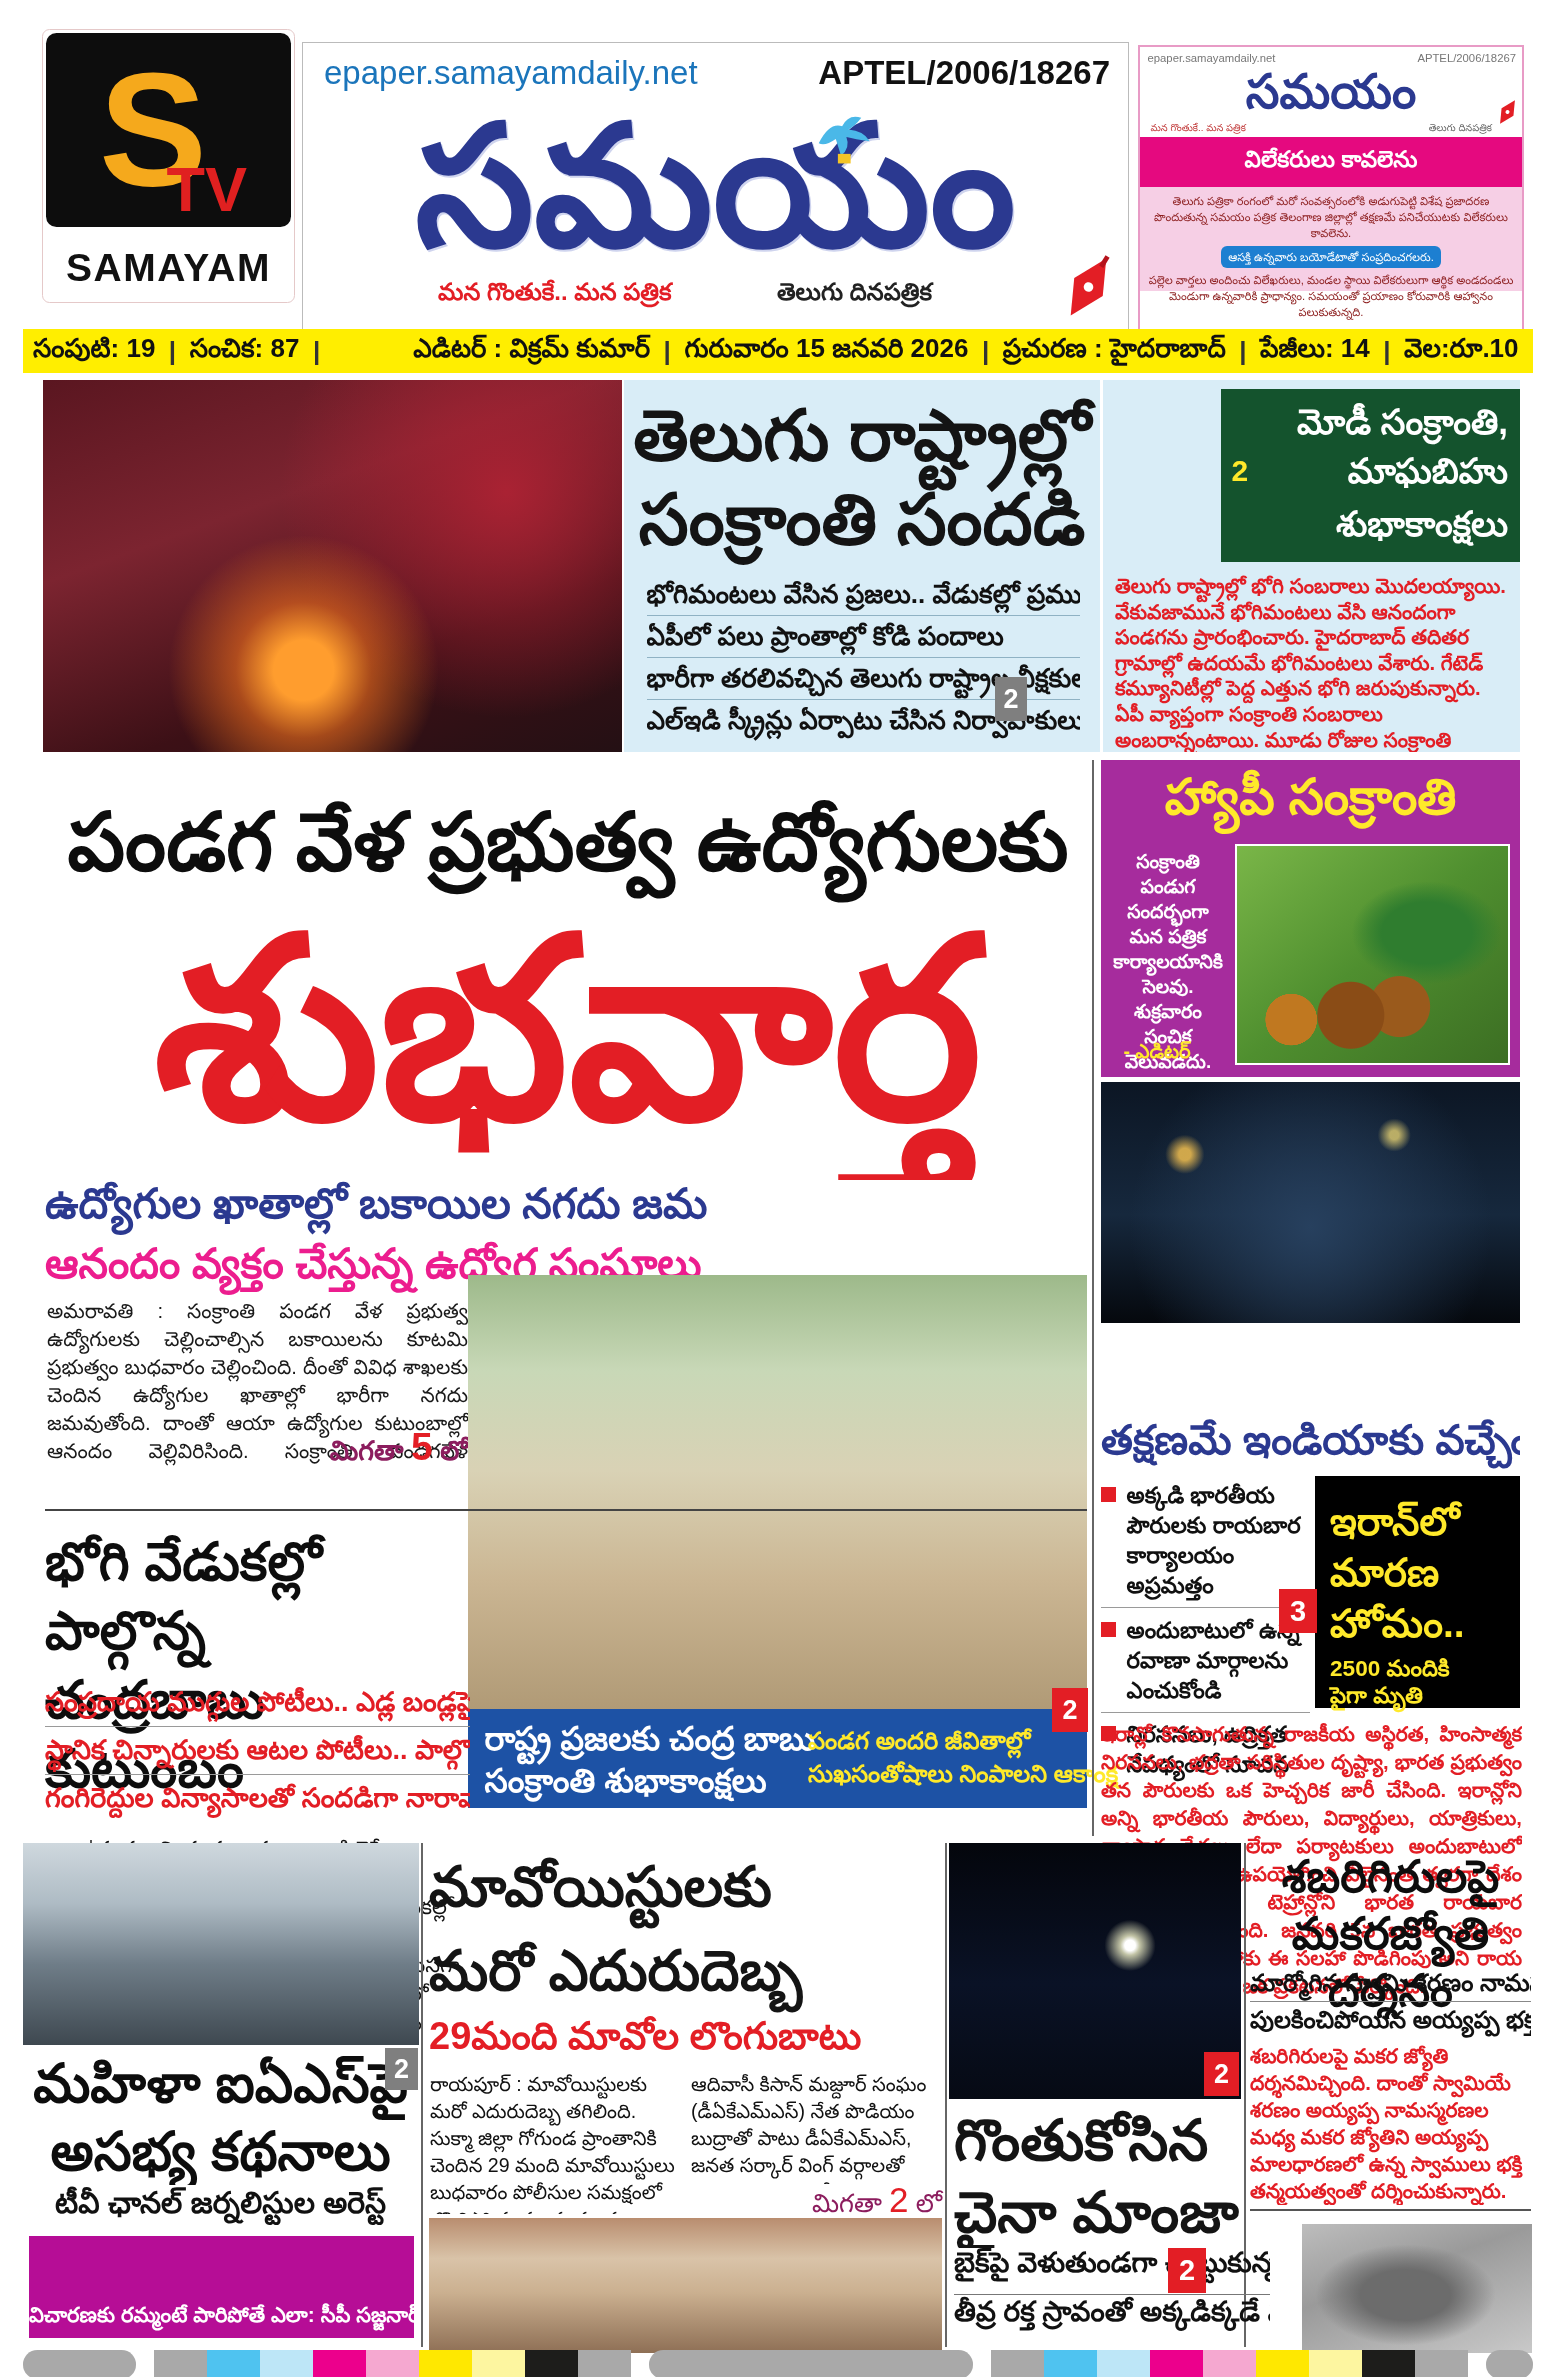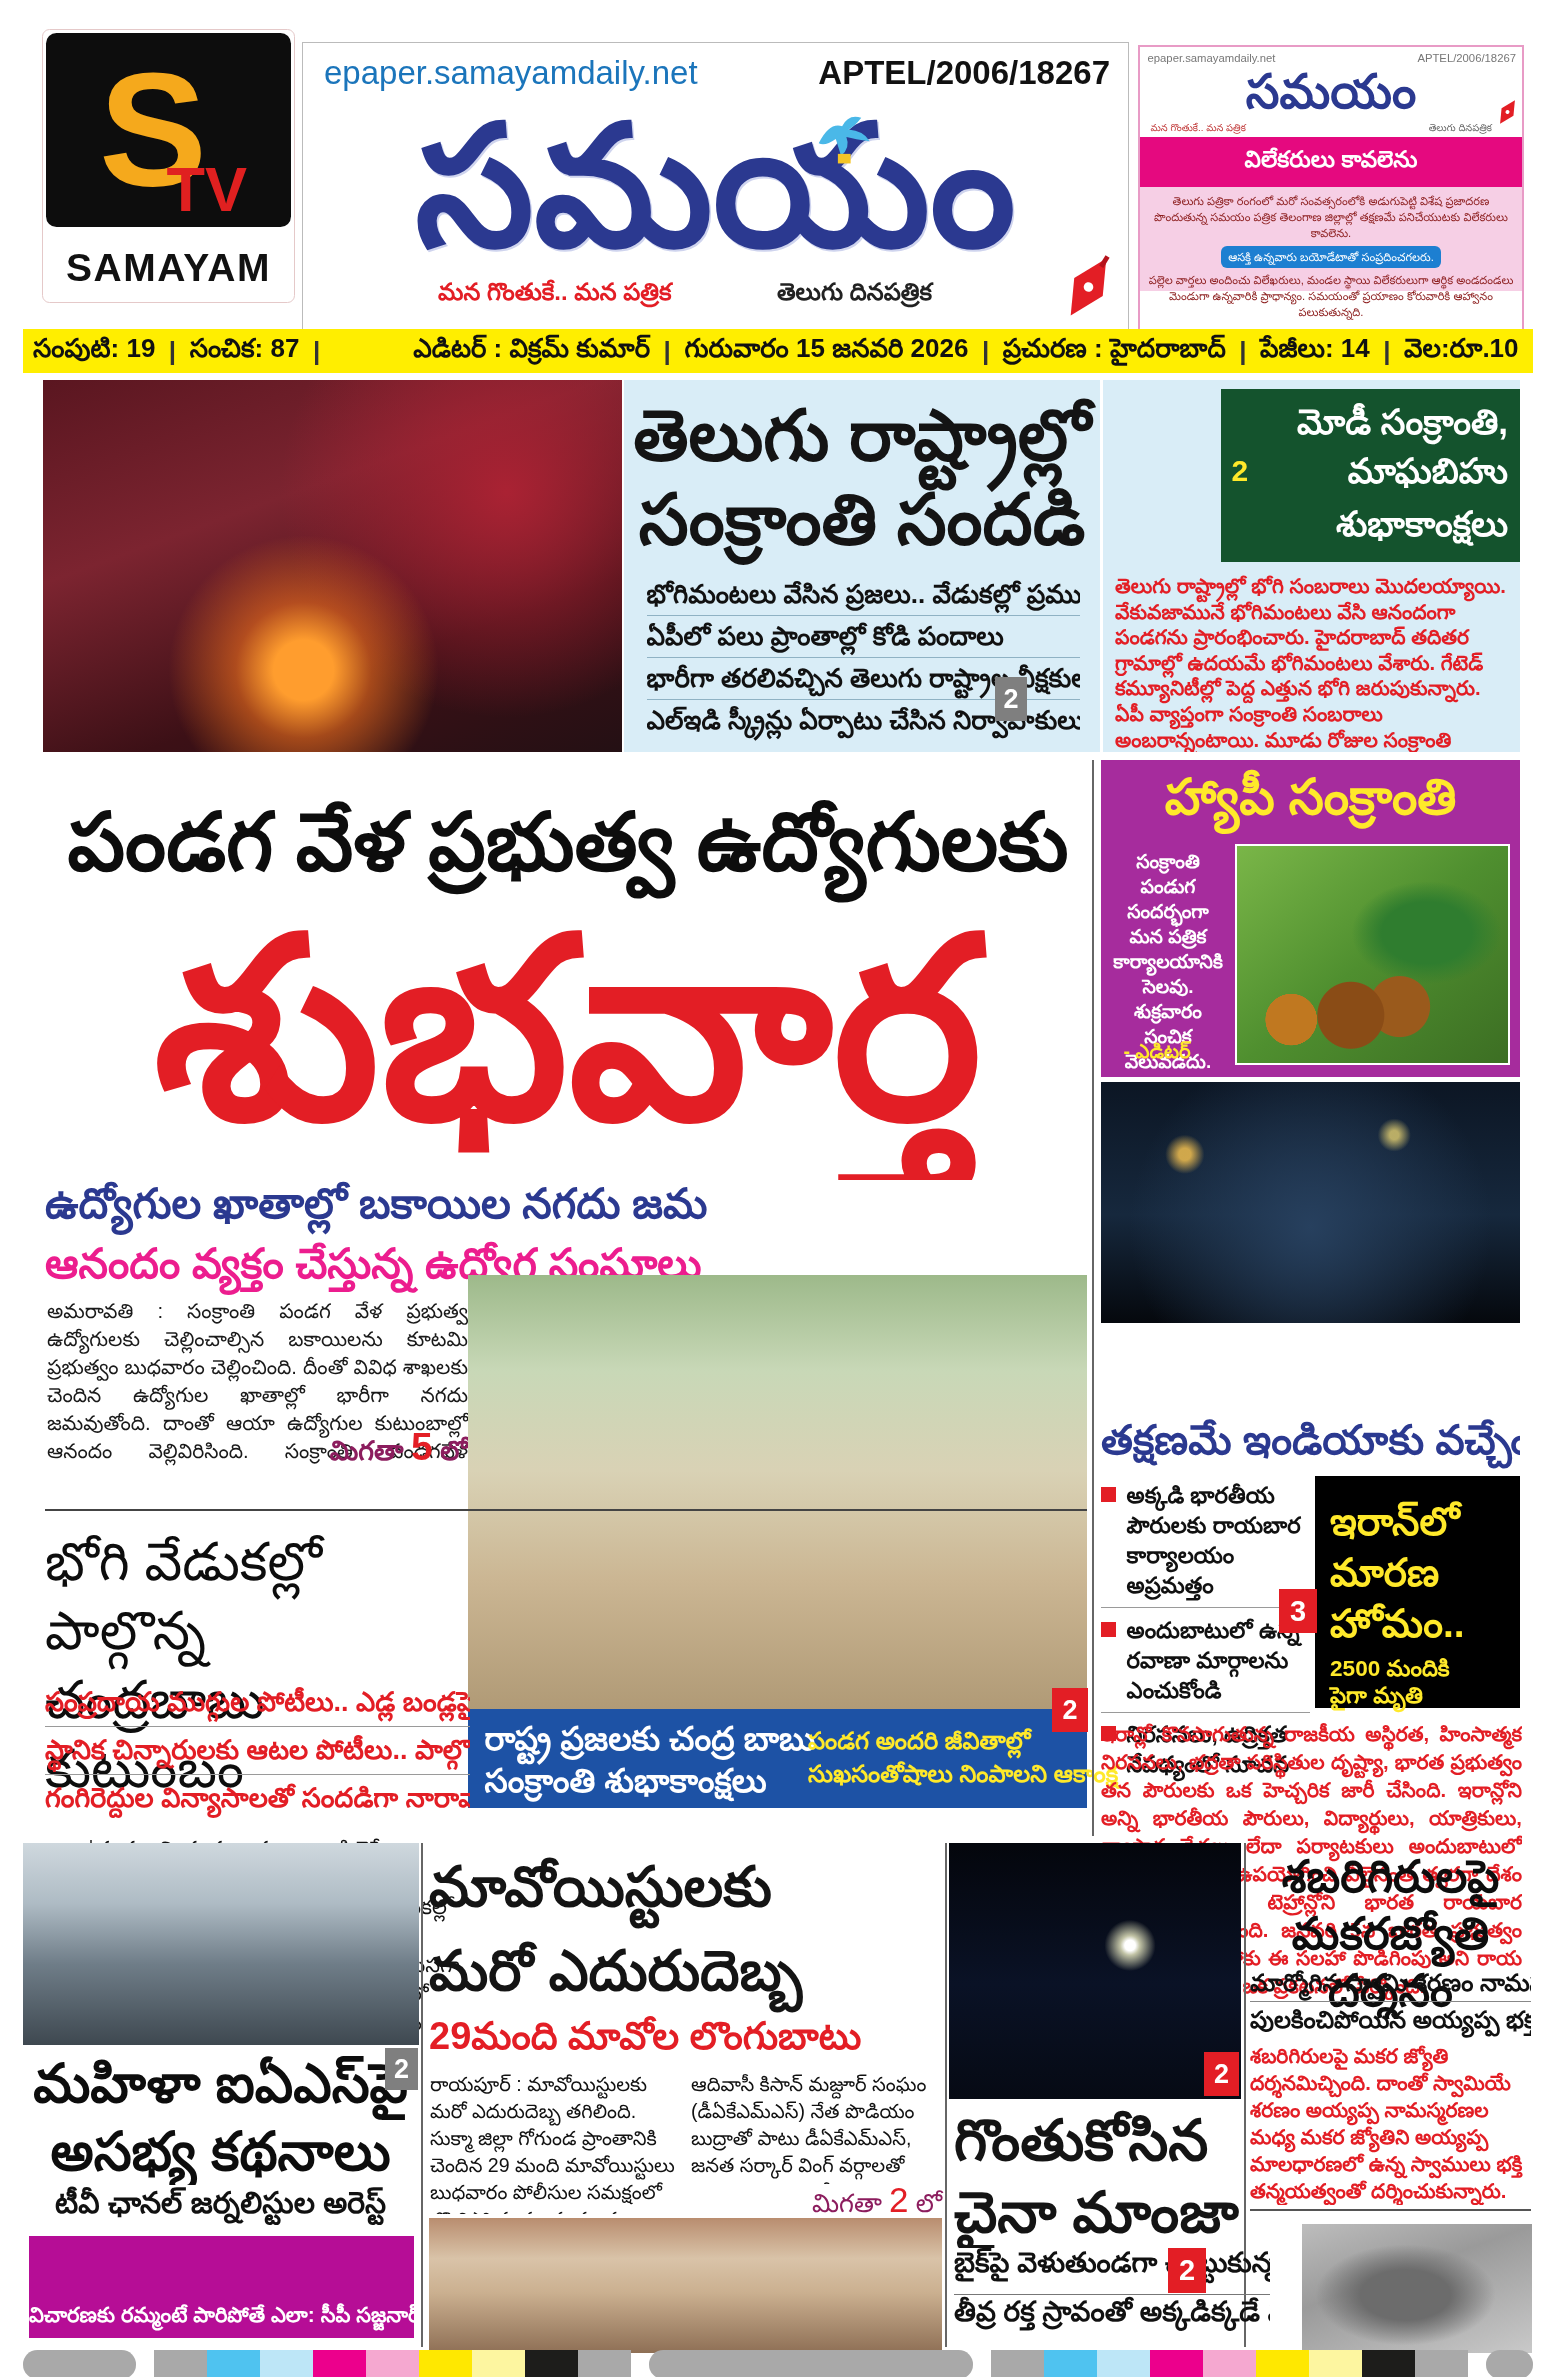--- a/index.html
+++ b/index.html
@@ -63,21 +63,21 @@
   .contRow{left:47px;top:1425px;width:421px;text-align:right;font-size:27px;font-weight:bold;color:#8c1d5e;}
   .contRow .n{color:#e31e25;font-size:39px;}
   .mainPhoto{left:468px;top:1275px;width:619px;height:435px;
     background:linear-gradient(180deg,#9db98a 0%,#c8d8b7 22%,#d9d2b5 45%,#cbb693 70%,#b09a76 100%);}
   .capBar{left:468px;top:1709px;width:619px;height:99px;background:#1d52a5;}
   .capBar .w{position:absolute;left:16.6px;top:9px;font-size:33px;line-height:42px;font-weight:bold;color:#fff;white-space:nowrap;}
   .capBar .y{position:absolute;left:340px;top:15px;font-size:24px;line-height:33px;font-weight:bold;color:#ffe92a;white-space:nowrap;}
   .capBadge{left:1052px;top:1688px;width:36px;height:44px;background:#e31e25;font-size:27px;}
   .skBadge{left:995px;top:677px;width:32px;height:44px;background:#7f7f7f;font-size:27px;}
   .hr1{left:45px;top:1509px;width:1042px;height:2.3px;background:#444;}
-  .cbHead{left:45px;top:1527px;width:425px;font-size:53px;line-height:69px;font-weight:normal;color:#0d0d0d;}
+  .cbHead{left:45px;top:1527px;width:425px;font-size:53px;line-height:69px;font-weight:bold;color:#0d0d0d;}
   .cbSubs{left:45px;top:1679px;width:425px;}
   .cbSubs .li{font-size:27px;line-height:47px;font-weight:bold;color:#e31e25;border-bottom:1.5px solid #9a9a9a;white-space:nowrap;overflow:hidden;}
   .cbBody{left:98px;top:1834px;width:375px;height:200px;font-size:21px;line-height:29px;color:#111;}
   .cbBadge{left:47px;top:1887px;width:39px;height:54px;background:#7f7f7f;font-size:35px;}
   .cbBadgeLine{left:90px;top:1840px;width:2.3px;height:135px;background:#555;}
   
   .vline{background:#666;width:1.5px;}
   .happyBox{left:1101px;top:760px;width:419px;height:317px;background:#a62c9d;}
   .happyTitle{position:absolute;left:0;right:0;top:7.5px;text-align:center;color:#ffe92a;font-size:50px;font-weight:bold;white-space:nowrap;}
   .happyNote{position:absolute;left:10.5px;top:89px;width:113px;color:#fff;font-size:19px;line-height:25px;text-align:center;font-weight:bold;}

